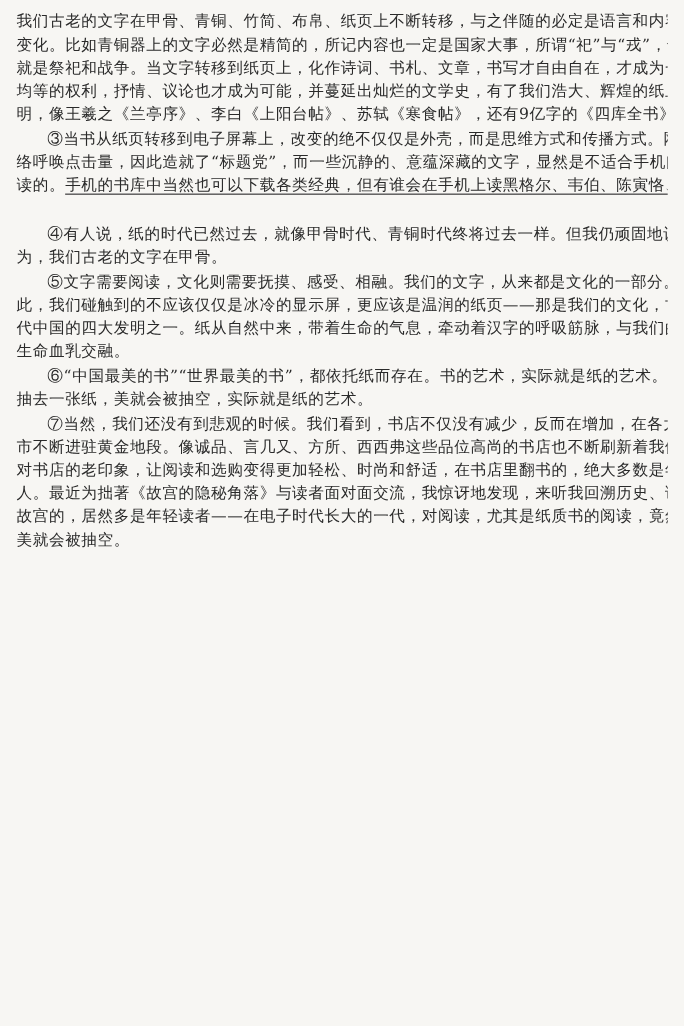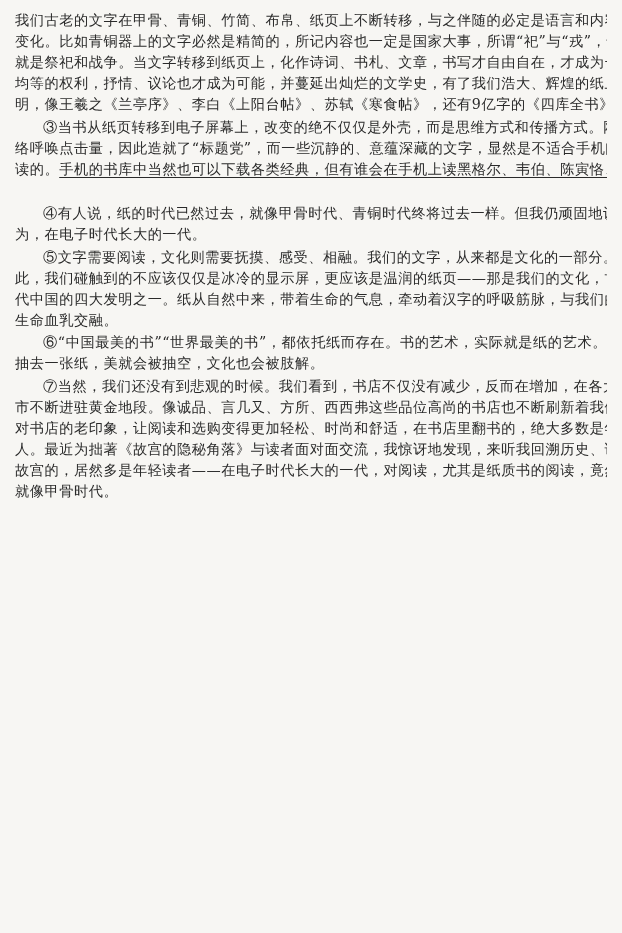--- a/index.html
+++ b/index.html
@@ -32,30 +32,30 @@
   <div class="line just" style="top:73px">均等的权利，抒情、议论也才成为可能，并蔓延出灿烂的文学史，有了我们浩大、辉煌的纸上文</div>
   <div class="line" style="top:94px">明，像王羲之《兰亭序》、李白《上阳台帖》、苏轼《寒食帖》，还有9亿字的《四库全书》。</div>
 
   <div class="line indent just" style="top:117px">③当书从纸页转移到电子屏幕上，改变的绝不仅仅是外壳，而是思维方式和传播方式。网</div>
   <div class="line just" style="top:138px">络呼唤点击量，因此造就了“标题党”，而一些沉静的、意蕴深藏的文字，显然是不适合手机阅</div>
   <div class="line" style="top:159px">
     <span>读的。</span><span class="u">手机的书库中当然也可以下载各类经典，但有谁会在手机上读黑格尔、韦伯、陈寅恪、钱</span>
   </div>
 
   <div class="line indent just" style="top:203px">④有人说，纸的时代已然过去，就像甲骨时代、青铜时代终将过去一样。但我仍顽固地认</div>
-  <div class="line" style="top:224px">为，在电子时代长大的一代。</div>
+  <div class="line" style="top:224px">为，我们古老的文字在甲骨。</div>
 
   <div class="line indent just" style="top:247px">⑤文字需要阅读，文化则需要抚摸、感受、相融。我们的文字，从来都是文化的一部分。因</div>
   <div class="line just" style="top:268px">此，我们碰触到的不应该仅仅是冰冷的显示屏，更应该是温润的纸页——那是我们的文化，古</div>
   <div class="line just" style="top:289px">代中国的四大发明之一。纸从自然中来，带着生命的气息，牵动着汉字的呼吸筋脉，与我们的</div>
   <div class="line" style="top:310px">生命血乳交融。</div>
 
   <div class="line indent just" style="top:332px">⑥“中国最美的书”“世界最美的书”，都依托纸而存在。书的艺术，实际就是纸的艺术。</div>
-  <div class="line" style="top:353px">抽去一张纸，美就会被抽空，文化也会被肢解。</div>
+  <div class="line" style="top:353px">抽去一张纸，美就会被抽空，实际就是纸的艺术。</div>
 
   <div class="line indent just" style="top:376px">⑦当然，我们还没有到悲观的时候。我们看到，书店不仅没有减少，反而在增加，在各大城</div>
   <div class="line just" style="top:397px">市不断进驻黄金地段。像诚品、言几又、方所、西西弗这些品位高尚的书店也不断刷新着我们</div>
   <div class="line just" style="top:418px">对书店的老印象，让阅读和选购变得更加轻松、时尚和舒适，在书店里翻书的，绝大多数是年轻</div>
   <div class="line just" style="top:439px">人。最近为拙著《故宫的隐秘角落》与读者面对面交流，我惊讶地发现，来听我回溯历史、讲述</div>
   <div class="line just" style="top:460px">故宫的，居然多是年轻读者——在电子时代长大的一代，对阅读，尤其是纸质书的阅读，竟然有</div>
-  <div class="line" style="top:481px">就像甲骨时代。</div>
+  <div class="line" style="top:481px">美就会被抽空。</div>
 
 </div>
 
 </body></html>

